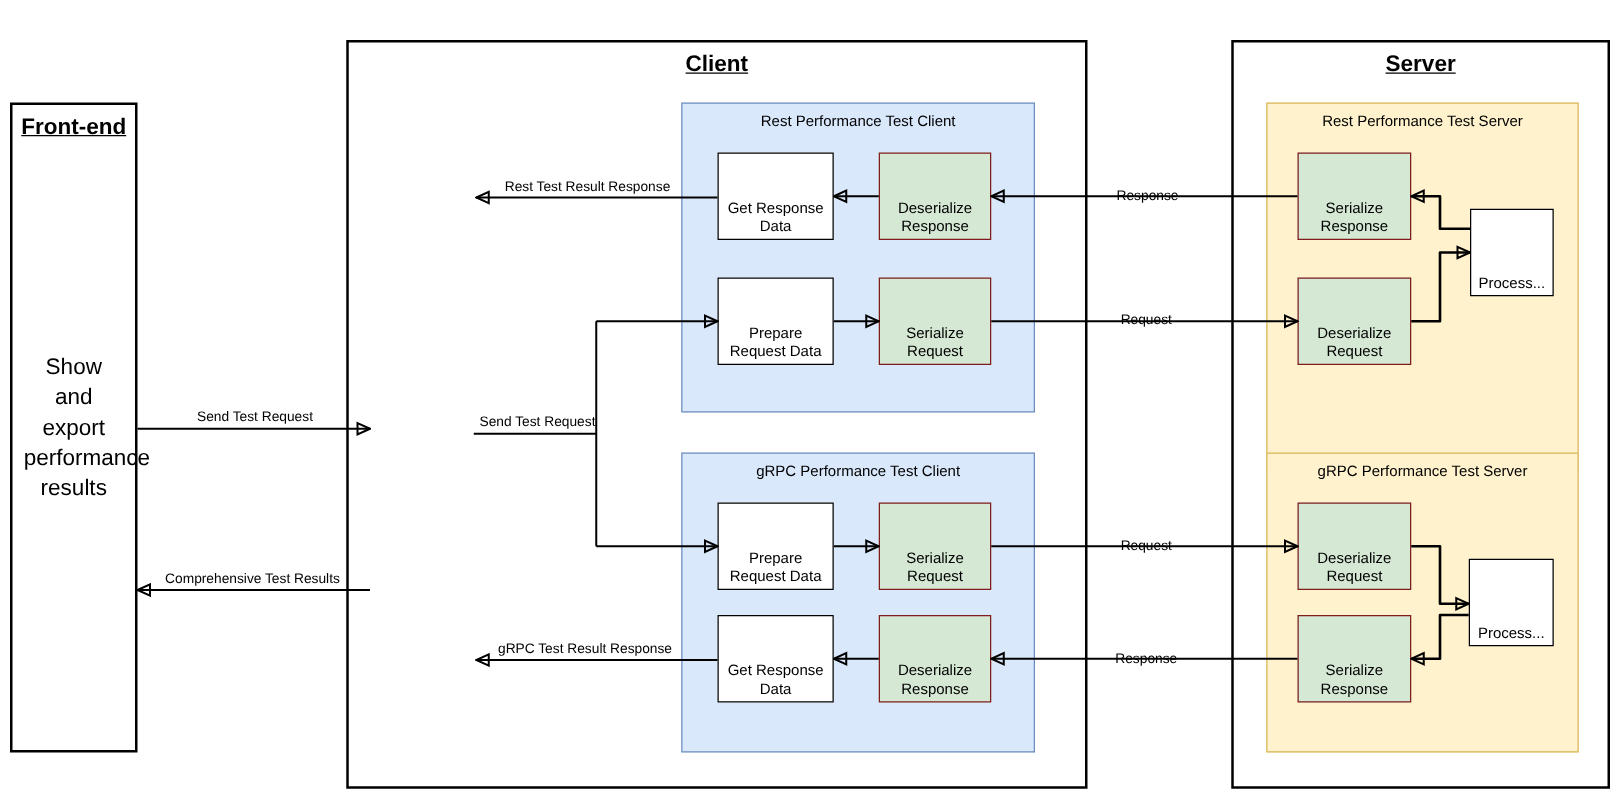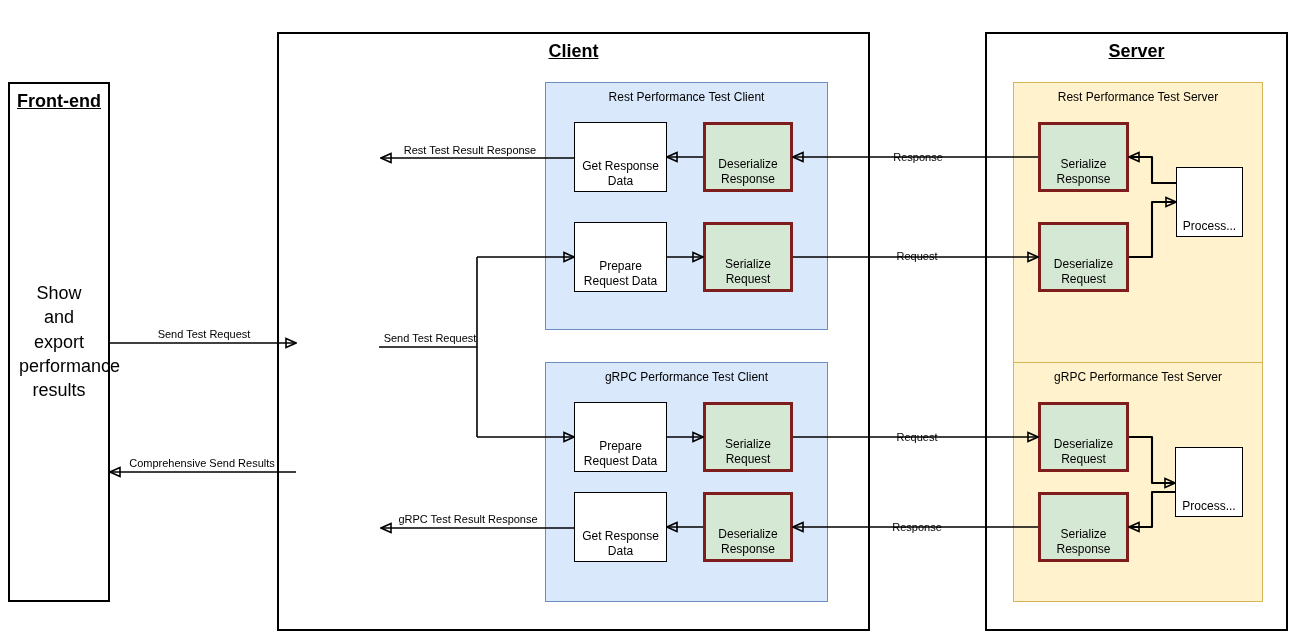--- a/index.html
+++ b/index.html
@@ -30,21 +30,21 @@
     box-sizing: border-box;
     display: flex;
     align-items: flex-end;
     justify-content: center;
     text-align: center;
     font-size: 12px;
     line-height: 1.25;
     padding: 2px;
   }
   .node.white { background: #fff; border: 1.5px solid #000; }
-  .node.green { background: #d5e8d4; border: 3px solid #7f1d1d; }
+  .node.green { background: #d5e8d4; border: 1px solid #7f1d1d; }
   .big-title {
     position: absolute;
     top: 7px; left: 0; right: 0;
     text-align: center;
     font-weight: bold;
     font-size: 18px;
     text-decoration: underline;
   }
   .group-title {
     position: absolute;
@@ -149,21 +149,21 @@
   </div>
   <div class="node green" style="left:1038px; top:492px; width:91px; height:70px;">
     <span>Serialize Response</span>
   </div>
   <div class="node white" style="left:1175px; top:447px; width:68px; height:70px;">
     <span>Process...</span>
   </div>
 
   <div class="elabel" style="left:204px; top:327px;">Send Test Request</div>
   <div class="elabel" style="left:430px; top:331px;">Send Test Request</div>
-  <div class="elabel" style="left:202px; top:456px;">Comprehensive Send Results</div>
+  <div class="elabel" style="left:202px; top:456px;">Comprehensive Test Results</div>
   <div class="elabel" style="left:470px; top:143px;">Rest Test Result Response</div>
   <div class="elabel" style="left:468px; top:512px;">gRPC Test Result Response</div>
   <div class="elabel" style="left:918px; top:150px;">Response</div>
   <div class="elabel" style="left:917px; top:249px;">Request</div>
   <div class="elabel" style="left:917px; top:430px;">Request</div>
   <div class="elabel" style="left:917px; top:520px;">Response</div>
 
   <svg class="edges" width="1295" height="641" viewBox="0 0 1295 641">
     <defs>
       <marker id="ah" markerUnits="userSpaceOnUse" markerWidth="12" markerHeight="12" refX="11" refY="6" orient="auto">

